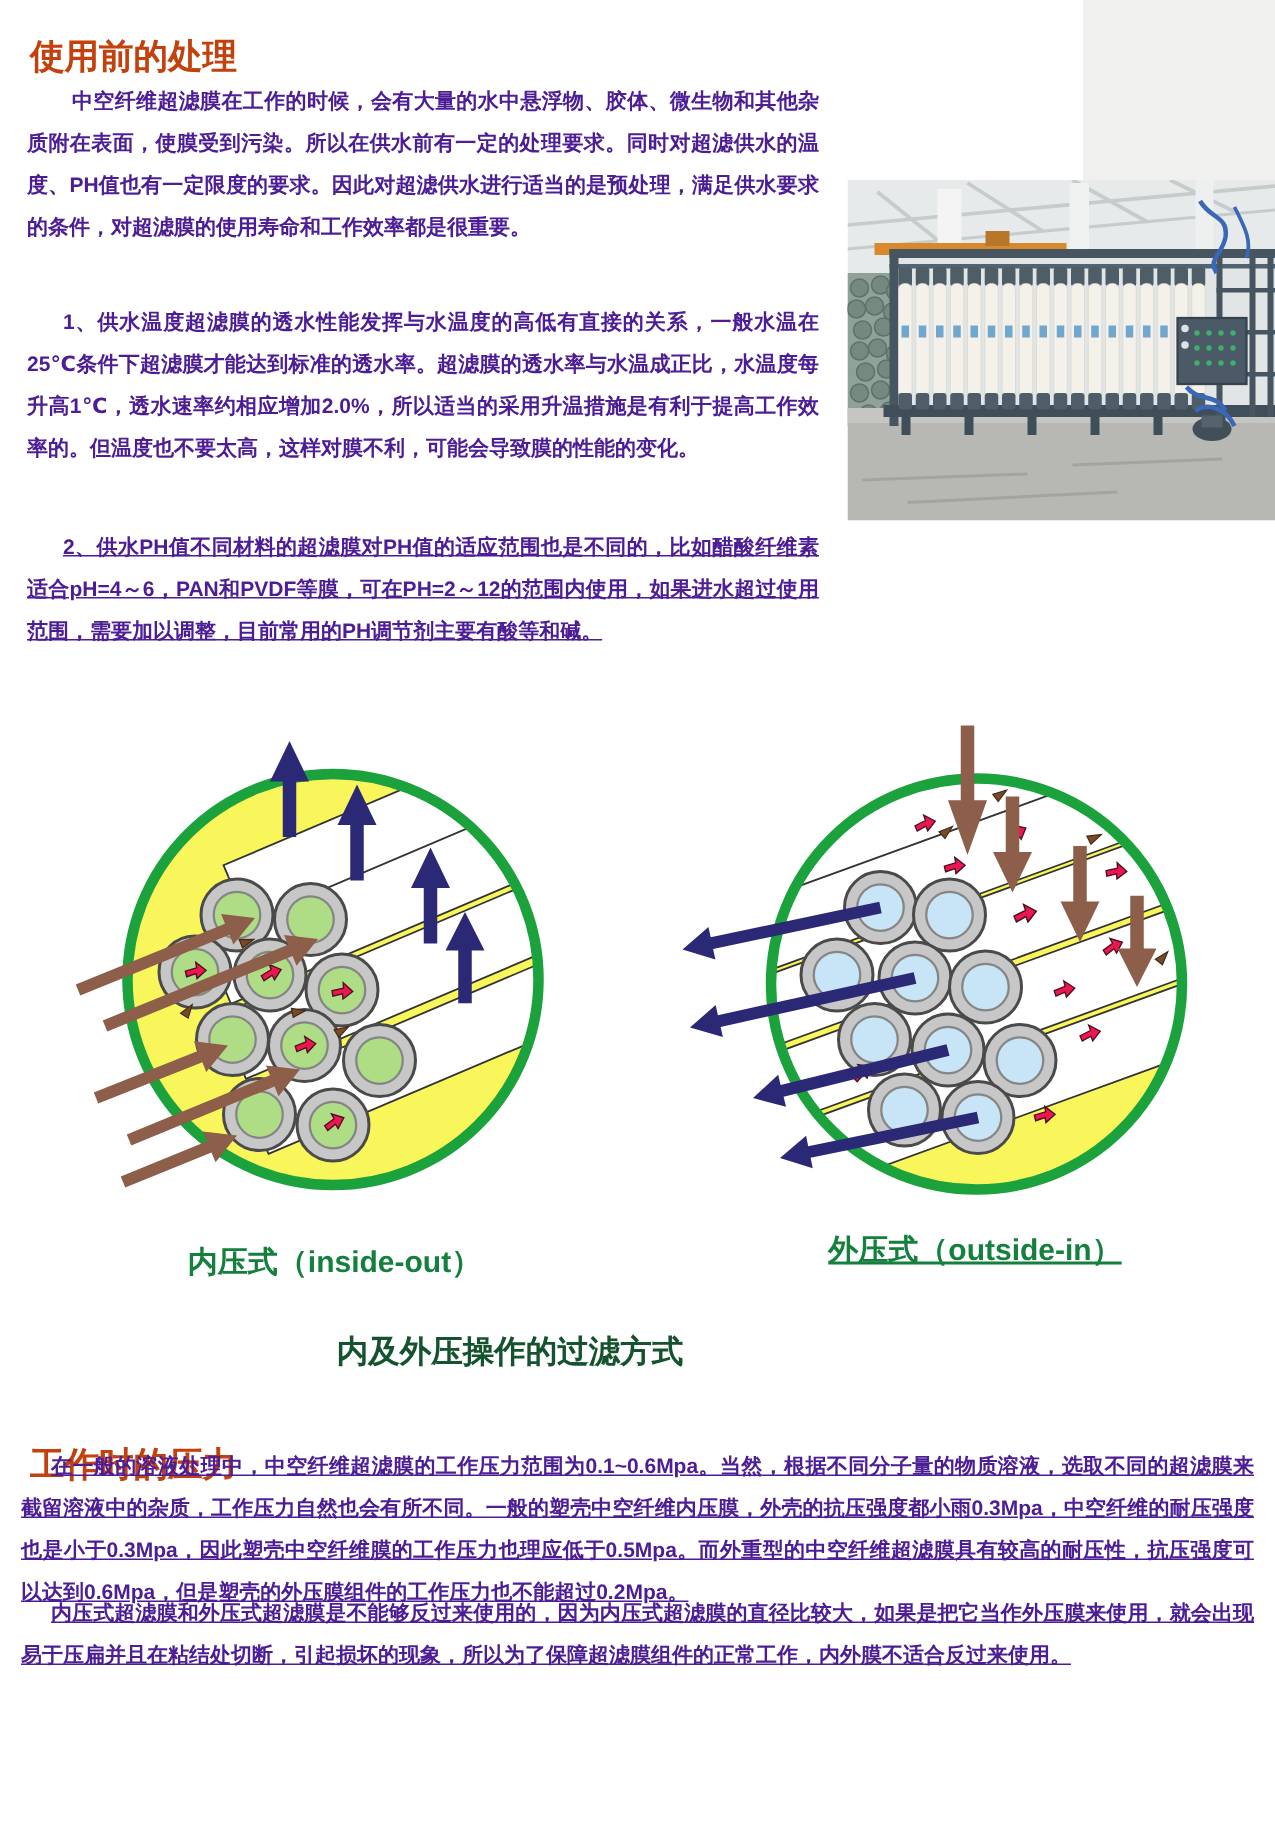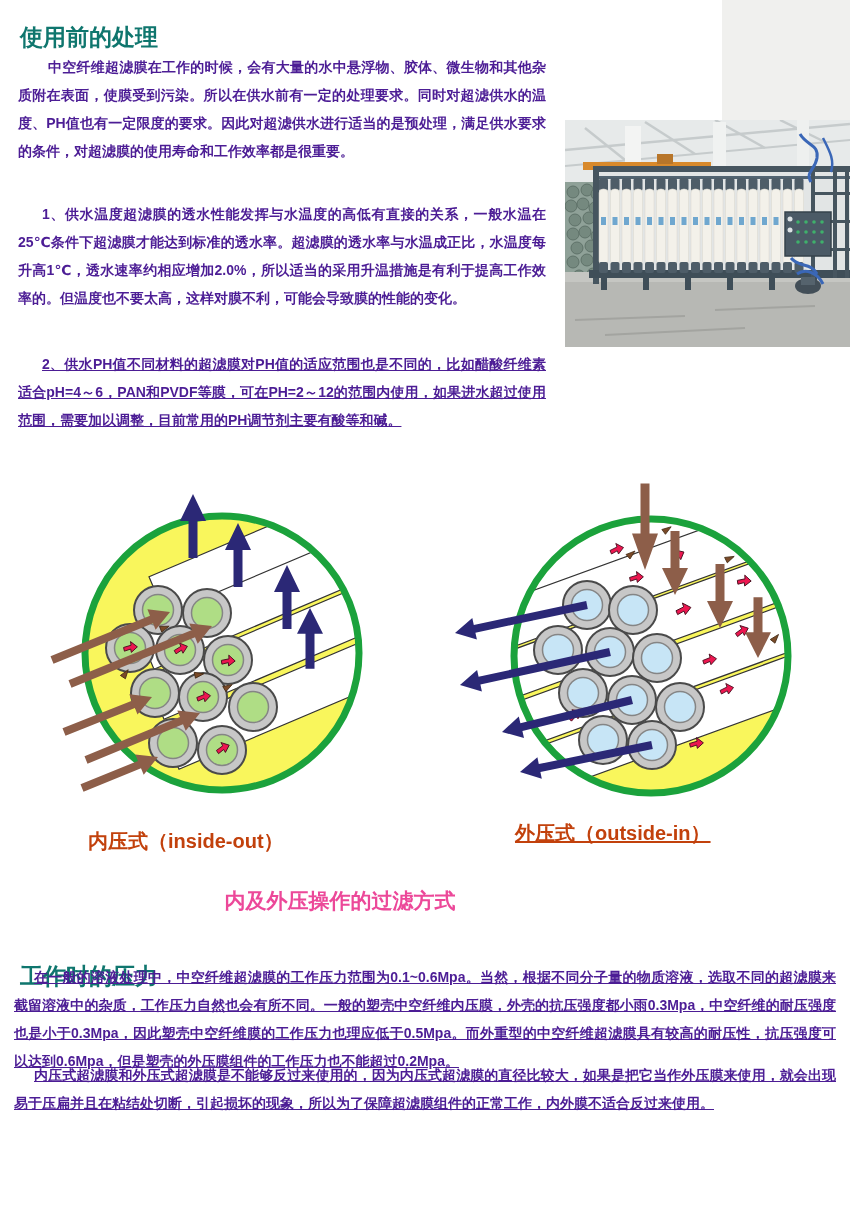--- a/index.html
+++ b/index.html
@@ -3,38 +3,38 @@
 <meta charset="utf-8">
 <style>
   html,body{margin:0;padding:0;}
   body{
     width:850px;height:1216px;position:relative;background:#ffffff;
     font-family:"Liberation Sans","DejaVu Sans",sans-serif;
     overflow:hidden;
   }
   .abs{position:absolute;}
   .heading{
-    color:#0f766e;font-weight:700;font-size:23px;line-height:26px;
+    color:#c2410c;font-weight:700;font-size:23px;line-height:26px;
     white-space:nowrap;
   }
   .para{
     color:#4c1d95;font-weight:700;font-size:14px;line-height:28px;
     text-align:justify;margin:0;
   }
   .col{width:528px;left:18px;}
   .wide{width:822px;left:14px;text-decoration:underline;}
   .indent2{text-indent:30px;}
   .indent15{text-indent:24px;}
   .indent1{text-indent:20px;}
   .caption{
-    color:#c2410c;font-weight:700;font-size:20px;text-align:left;
+    color:#15803d;font-weight:700;font-size:20px;text-align:center;
     white-space:nowrap;
   }
   .fig-title{
-    color:#ec4899;font-weight:700;font-size:21px;text-align:center;
+    color:#14532d;font-weight:700;font-size:21px;text-align:center;
     width:680px;left:0;
   }
   .corner-block{left:722px;top:0;width:128px;height:120px;background:#f0f0ee;}
   svg{display:block;}
 </style>
 </head>
 <body>
 
 <div class="abs heading" style="left:20px;top:24px;">使用前的处理</div>
 

